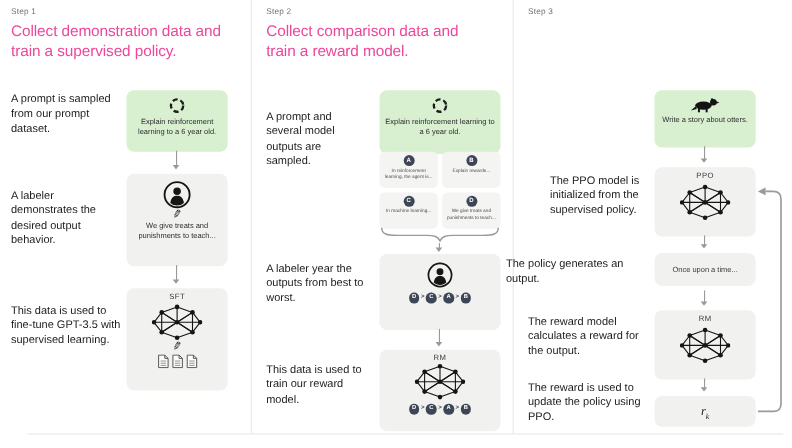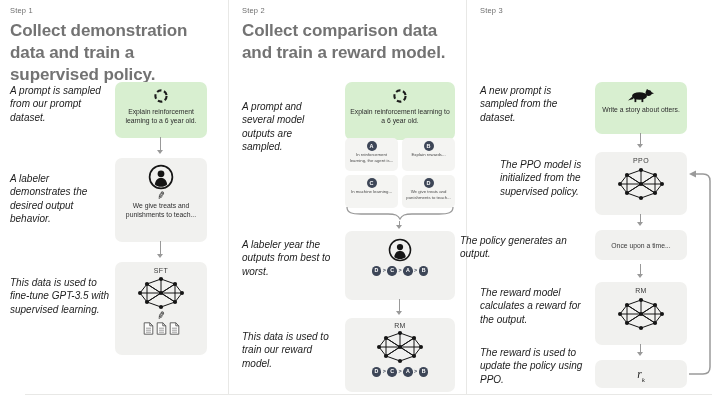--- a/index.html
+++ b/index.html
@@ -1,22 +1,22 @@
 <!DOCTYPE html>
 <html><head>
 <meta charset="utf-8">
 <style>
   html,body{margin:0;padding:0;background:#fff;}
   .stage{position:relative;width:720px;height:407px;background:#fff;overflow:hidden;
          font-family:"Liberation Sans","DejaVu Sans",sans-serif;color:#1c1c1c;}
   .abs{position:absolute;}
   .col{position:absolute;inset:0;}
   .step{font-size:7.5px;color:#6f6f6f;letter-spacing:.2px;}
-  .heading{font-size:17px;font-weight:700;color:#737373;line-height:1.28;letter-spacing:-.1px;}
-  .lbl{font-size:10px;color:#1c1c1c;line-height:1.33;font-style:italic;}
+  .heading{font-size:14px;font-weight:400;color:#ec4899;line-height:1.28;letter-spacing:-.1px;}
+  .lbl{font-size:10px;color:#1c1c1c;line-height:1.33;}
   .gbox{background:#d8efd0;border-radius:7px;display:flex;flex-direction:column;align-items:center;}
   .xbox{background:#f1f1ef;border-radius:7px;display:flex;flex-direction:column;align-items:center;}
   .cap{font-size:6.8px;color:#2e2e2e;line-height:1.35;text-align:center;padding:0 4px;}
   .btitle{font-size:7px;color:#3a3a3a;letter-spacing:.4px;}
   .vline{width:1px;background:#e8e8e6;}
   .hline{height:1px;background:#e8e8e6;}
   .arrow{width:1.3px;background:#999;}
   .arrow::after{content:"";position:absolute;left:-2.9px;bottom:-4.5px;
     border:3.1px solid transparent;border-top:4.5px solid #999;}
   .rank{display:flex;justify-content:center;align-items:center;gap:1.5px;}
@@ -216,21 +216,20 @@
         <span class="rc">A</span>
         <span class="rs">&gt;</span>
         <span class="rc">B</span>
       </div>
     </div>
   </div>
 
   <div class="col">
     <div class="abs step" style="left:480px;top:6px">Step 3</div>
 
-    <div class="abs lbl" style="left:480px;top:84px;width:100px">A new prompt is sampled from the dataset.</div>
     <div class="abs gbox" style="left:595px;top:82px;width:92px;height:46px;padding-top:6px">
       <svg width="26" height="15" viewBox="0 0 26 15">
           <use href="#otter"></use>
         </svg>
       <div class="cap" style="margin-top:2px">Write a story about otters.</div>
     </div>
 
     <div class="abs arrow" style="left:640px;top:133px;height:13px"></div>
 
     <div class="abs lbl" style="left:500px;top:158px;width:108px">The PPO model is initialized from the supervised policy.</div>

